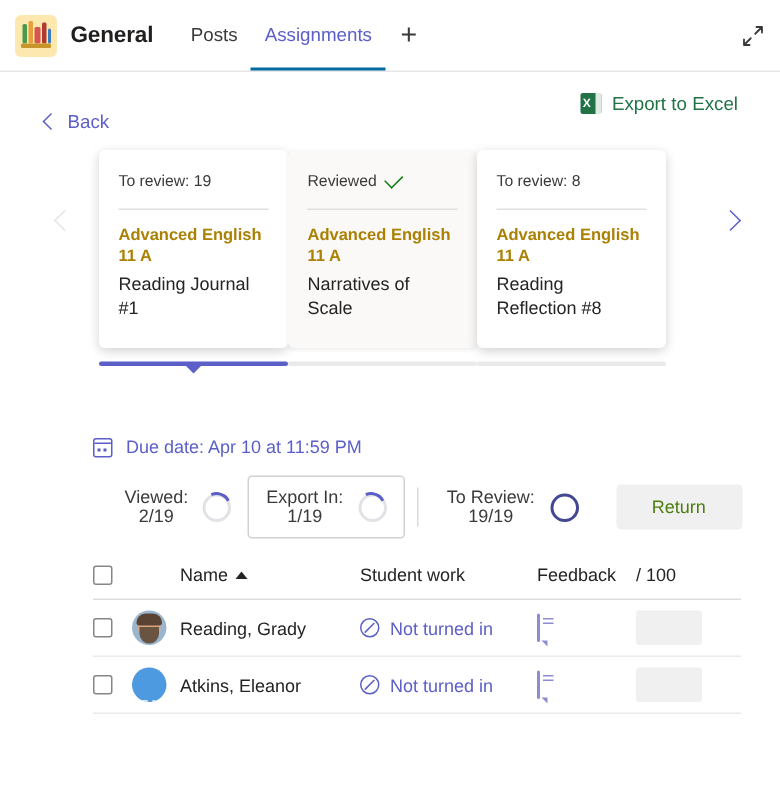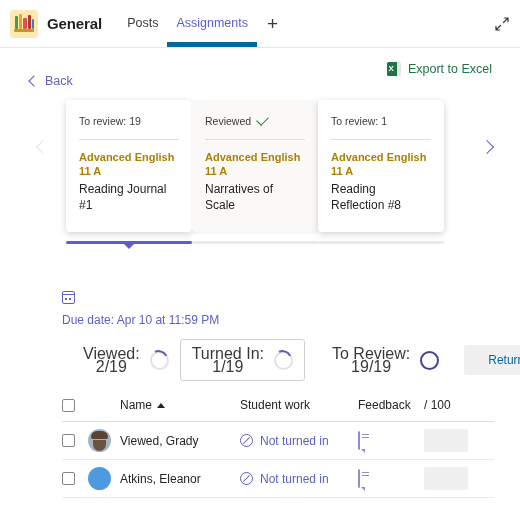--- a/index.html
+++ b/index.html
@@ -70,21 +70,21 @@
     padding: 0 9px;
     line-height: 47px;
     height: 47px;
     box-sizing: border-box;
     cursor: pointer;
     white-space: nowrap;
   }
   .tab.active {
     color: #5b5fc7;
     font-weight: normal;
-    border-bottom: 5px solid #0369a1;
+    border-bottom: 2px solid #0369a1;
   }
   .tab-more {
     display: flex;
     align-items: center;
     gap: 4px;
   }
   .chev-sm {
     display: inline-block;
     width: 6px;
     height: 6px;
@@ -278,26 +278,25 @@
     top: 3px;
     width: 0; height: 0;
     border-left: 5px solid transparent;
     border-right: 5px solid transparent;
     border-top: 5px solid #5b5fc7;
   }
 
   
   .duedate {
     display: flex;
-    align-items: flex-start;
+    align-items: flex-end;
     gap: 9px;
     margin: 16px 16px 0 62px;
     color: #5b5fc7;
     font-size: 12px;
-    flex-direction: column;
   }
   .cal-icon {
     width: 13px;
     height: 13px;
     border: 1.3px solid #5b5fc7;
     border-radius: 2px;
     position: relative;
     box-sizing: border-box;
     flex: 0 0 auto;
   }
@@ -330,21 +329,21 @@
     gap: 10px;
     padding: 7px 11px;
     box-sizing: border-box;
   }
   .status-item.boxed {
     border: 1px solid #d1d1d1;
     border-radius: 3px;
     background: #fff;
   }
   .status-label {
-    font-size: 16px;
+    font-size: 12px;
     color: #3b3a39;
     text-align: center;
     line-height: 13px;
     white-space: nowrap;
   }
   .ring {
     width: 19px;
     height: 19px;
     border-radius: 50%;
     box-sizing: border-box;
@@ -370,21 +369,21 @@
   }
   .divider-v {
     width: 1px;
     height: 26px;
     background: #d9d9d9;
     margin: 0 8px;
   }
   .return-btn {
     margin-left: 14px;
     background: #f0f0f0;
-    color: #0369a1;
+    color: #4d7c0f;
     font-size: 12px;
     border: none;
     border-radius: 3px;
     padding: 8px 24px;
     cursor: default;
     font-family: inherit;
   }
 
   
   .grid {
@@ -604,21 +603,21 @@
           <div class="card-sep"></div>
           <div class="card-course">Advanced English 11 A</div>
           <div class="card-title">Narratives of Scale</div>
         </div>
         <div class="card-bar"></div>
       </div>
 
       <div class="card-wrap">
         <div class="card front">
           <div class="card-status">
-            <span>To review: 1</span>
+            <span>To review: 8</span>
           </div>
           <div class="card-sep"></div>
           <div class="card-course">Advanced English 11 A</div>
           <div class="card-title">Reading Reflection #8</div>
         </div>
         <div class="card-bar"></div>
       </div>
 
     </div>
   </div>
@@ -632,21 +631,21 @@
     <div class="status-item">
       <div class="status-label">
         <div>Viewed:</div>
         <div>2/19</div>
       </div>
       <span class="ring partial"></span>
     </div>
 
     <div class="status-item boxed">
       <div class="status-label">
-        <div>Turned In:</div>
+        <div>Export In:</div>
         <div>1/19</div>
       </div>
       <span class="ring partial"></span>
     </div>
 
     <div class="divider-v"></div>
 
     <div class="status-item">
       <div class="status-label">
         <div>To Review:</div>
@@ -678,21 +677,21 @@
       <div class="col-check">
         <div class="cb"></div>
       </div>
       <div class="col-avatar">
         <div class="avatar photo">
           <div class="ph-face"></div>
           <div class="ph-hair"></div>
           <div class="ph-beard"></div>
         </div>
       </div>
-      <div class="col-name">Viewed, Grady</div>
+      <div class="col-name">Reading, Grady</div>
       <div class="col-work">
         <div class="work-cell">
           <span class="no-icon"></span>
           <span>Not turned in</span>
         </div>
       </div>
       <div class="col-feedback">
         <span class="fb-icon"></span>
       </div>
       <div class="col-points">

